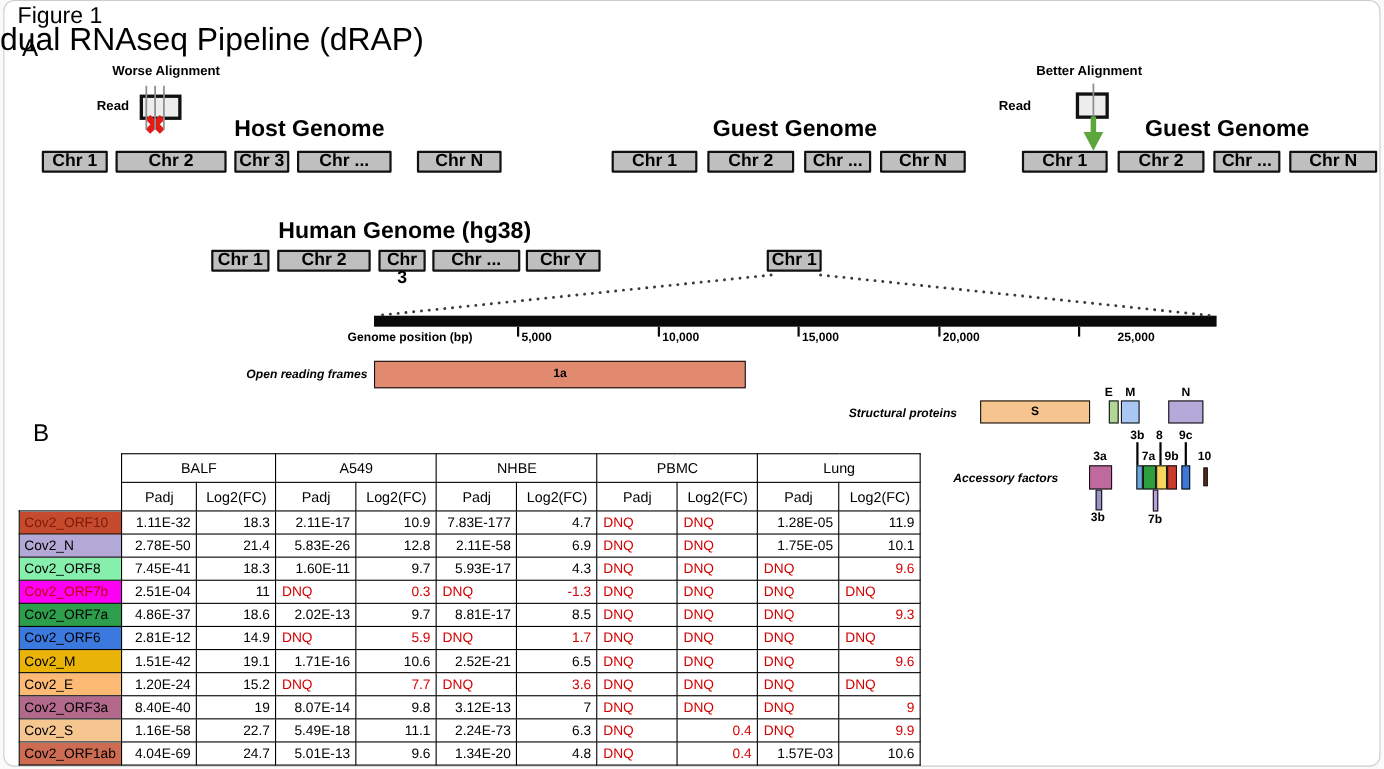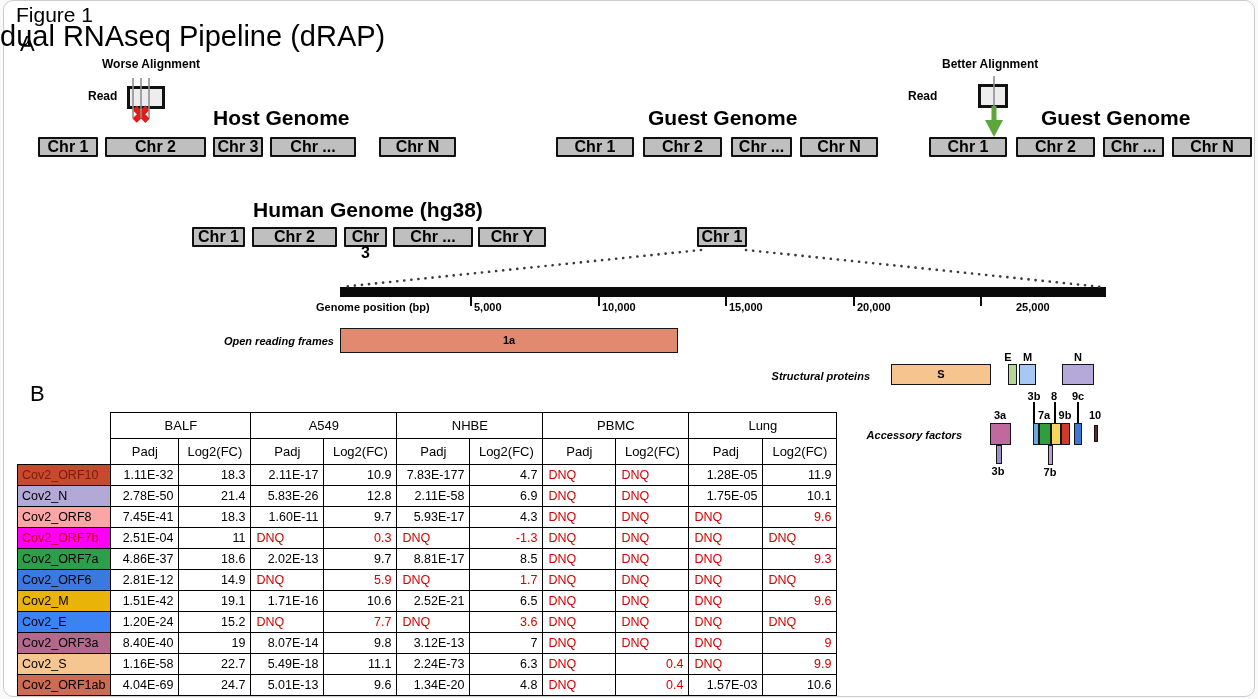--- a/index.html
+++ b/index.html
@@ -205,21 +205,21 @@
           <td class="num">5.83E-26</td>
           <td class="num">12.8</td>
           <td class="num">2.11E-58</td>
           <td class="num">6.9</td>
           <td class="dnq red">DNQ</td>
           <td class="dnq red">DNQ</td>
           <td class="num">1.75E-05</td>
           <td class="num">10.1</td>
         </tr>
         <tr>
-          <td class="gene" style="background-color: #fca5a5; color: rgb(0, 0, 0);">Cov2_ORF8</td>
+          <td class="gene" style="background-color: #86efac; color: rgb(0, 0, 0);">Cov2_ORF8</td>
           <td class="num">7.45E-41</td>
           <td class="num">18.3</td>
           <td class="num">1.60E-11</td>
           <td class="num">9.7</td>
           <td class="num">5.93E-17</td>
           <td class="num">4.3</td>
           <td class="dnq red">DNQ</td>
           <td class="dnq red">DNQ</td>
           <td class="dnq red">DNQ</td>
           <td class="num red">9.6</td>
@@ -270,21 +270,21 @@
           <td class="num">1.71E-16</td>
           <td class="num">10.6</td>
           <td class="num">2.52E-21</td>
           <td class="num">6.5</td>
           <td class="dnq red">DNQ</td>
           <td class="dnq red">DNQ</td>
           <td class="dnq red">DNQ</td>
           <td class="num red">9.6</td>
         </tr>
         <tr>
-          <td class="gene" style="background-color: #3b82f6; color: rgb(0, 0, 0);">Cov2_E</td>
+          <td class="gene" style="background-color: #fdba74; color: rgb(0, 0, 0);">Cov2_E</td>
           <td class="num">1.20E-24</td>
           <td class="num">15.2</td>
           <td class="dnq red">DNQ</td>
           <td class="num red">7.7</td>
           <td class="dnq red">DNQ</td>
           <td class="num red">3.6</td>
           <td class="dnq red">DNQ</td>
           <td class="dnq red">DNQ</td>
           <td class="dnq red">DNQ</td>
           <td class="dnq red">DNQ</td>

